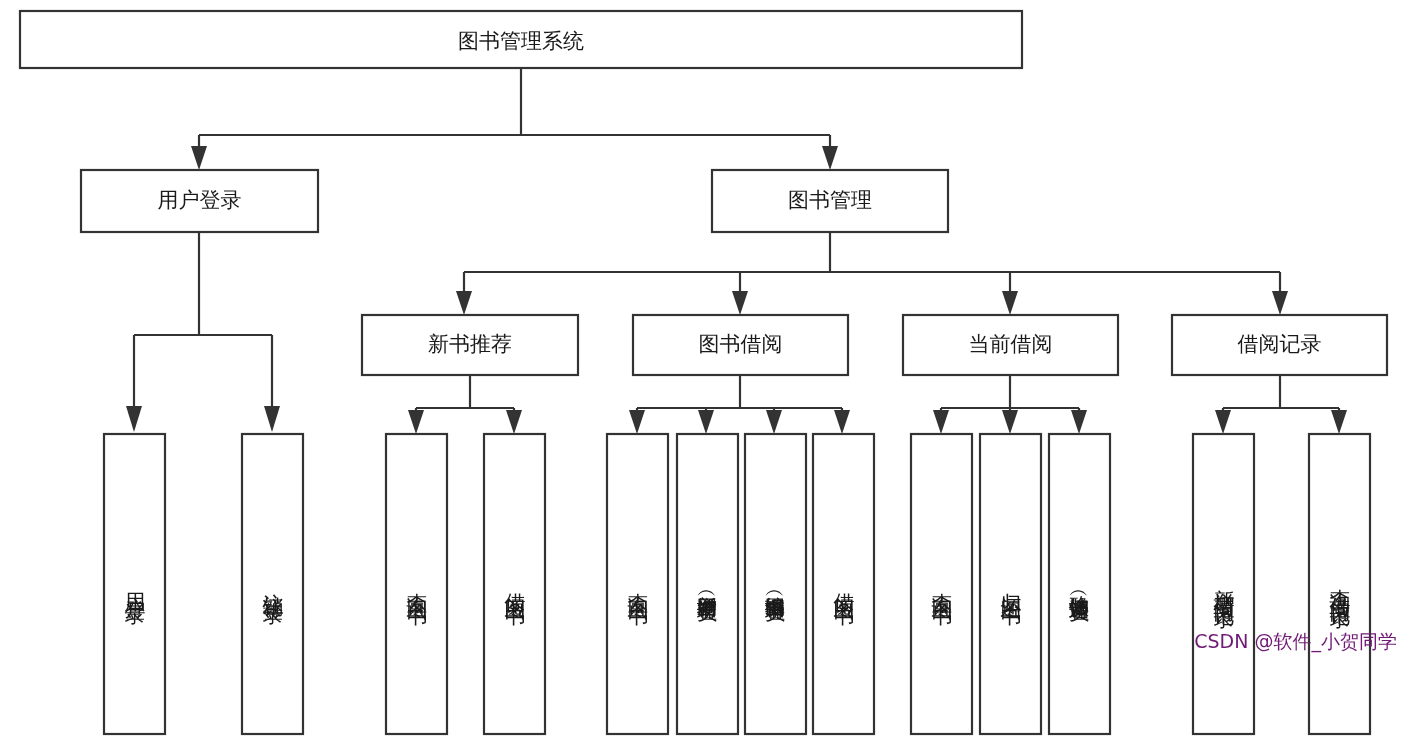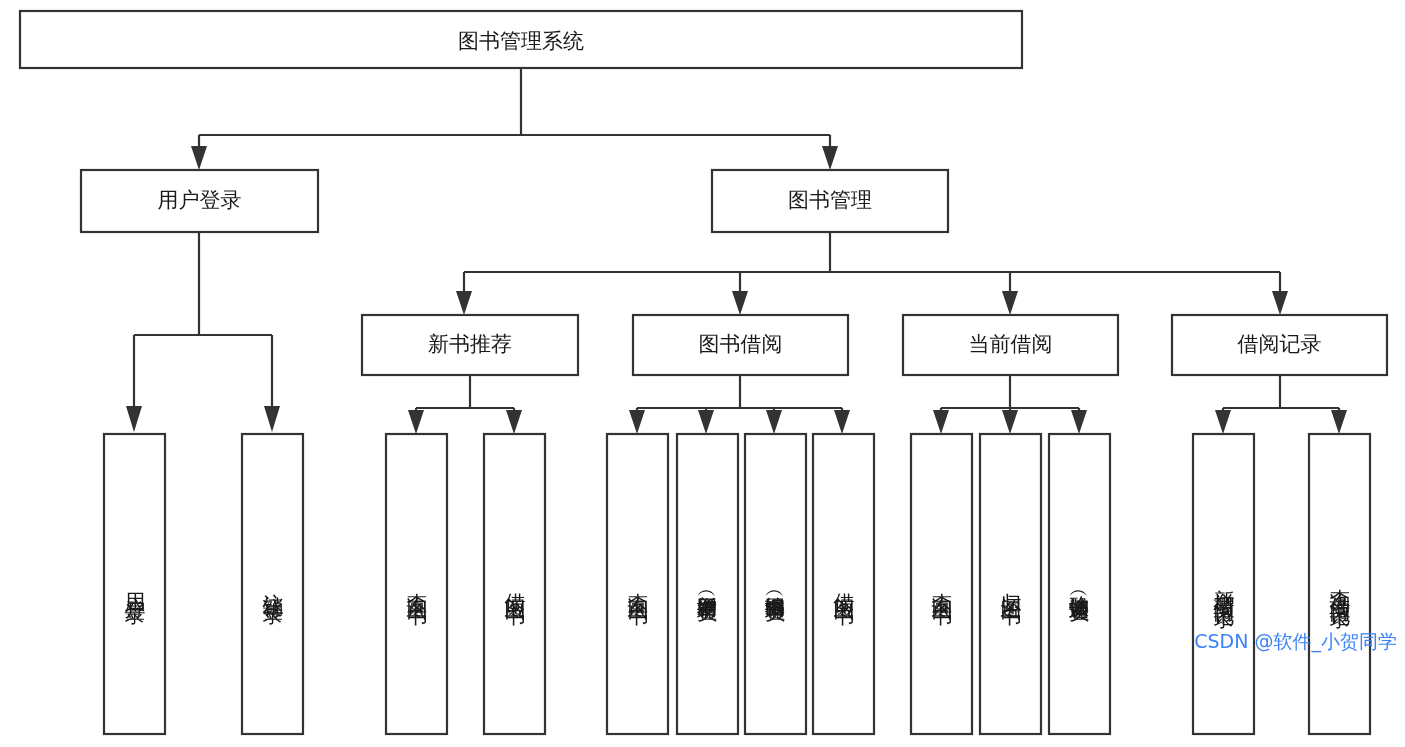--- a/index.html
+++ b/index.html
@@ -70,21 +70,21 @@
   .leaf-label.dense {
     letter-spacing: 1px;
     font-size: 20px;
   }
   .watermark {
     position: absolute;
     right: 8px;
     bottom: 4px;
     font-family: "DejaVu Sans", "Liberation Sans", sans-serif;
     font-size: 19px;
-    color: #3b82f6;
+    color: #701a75;
     white-space: nowrap;
     pointer-events: none;
   }
 </style>
 </head>
 <body>
 
 <div id="diagram-root">
 
   <svg id="flow" viewBox="0 0 1405 747" xmlns="http://www.w3.org/2000/svg">

